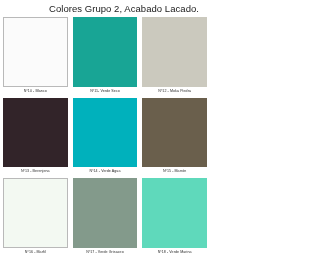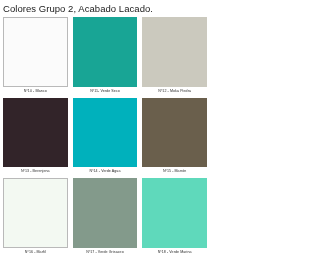--- a/index.html
+++ b/index.html
@@ -21,20 +21,21 @@
     background: #ffffff;
     position: relative;
   }
   #title {
     font-size: 9.5px;
     color: #1a1a1a;
     line-height: 12px;
     padding: 3px 0 2px 3px;
     letter-spacing: 0.05px;
     white-space: nowrap;
+    margin-left: 46px;
   }
   #grid {
     display: grid;
     grid-template-columns: repeat(3, 1fr);
     grid-template-rows: repeat(3, 1fr);
     column-gap: 5px;
     row-gap: 2px;
     padding: 0 3px 2px 3px;
     box-sizing: border-box;
     height: 242px;

